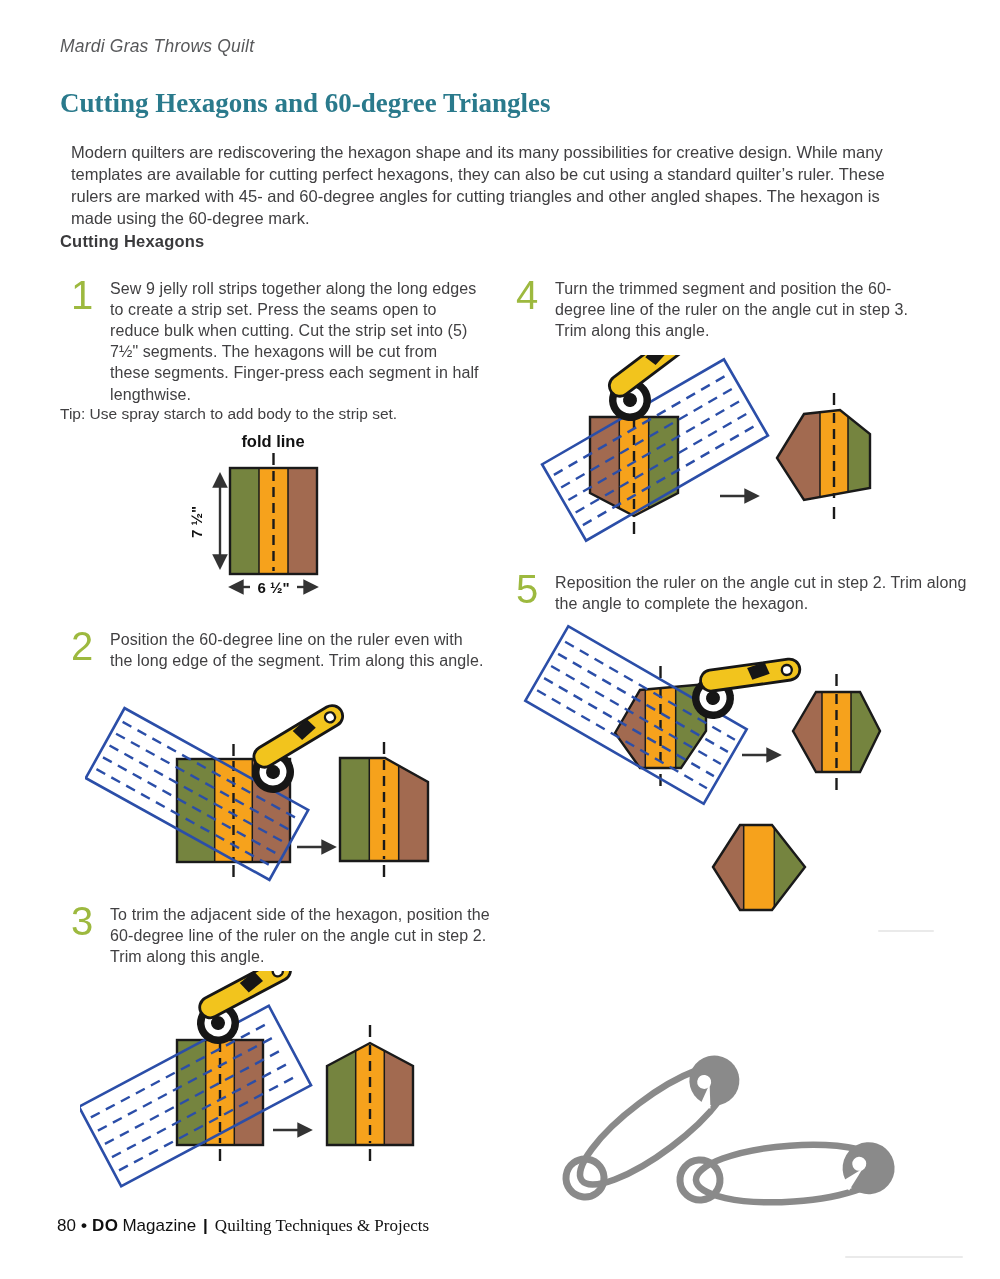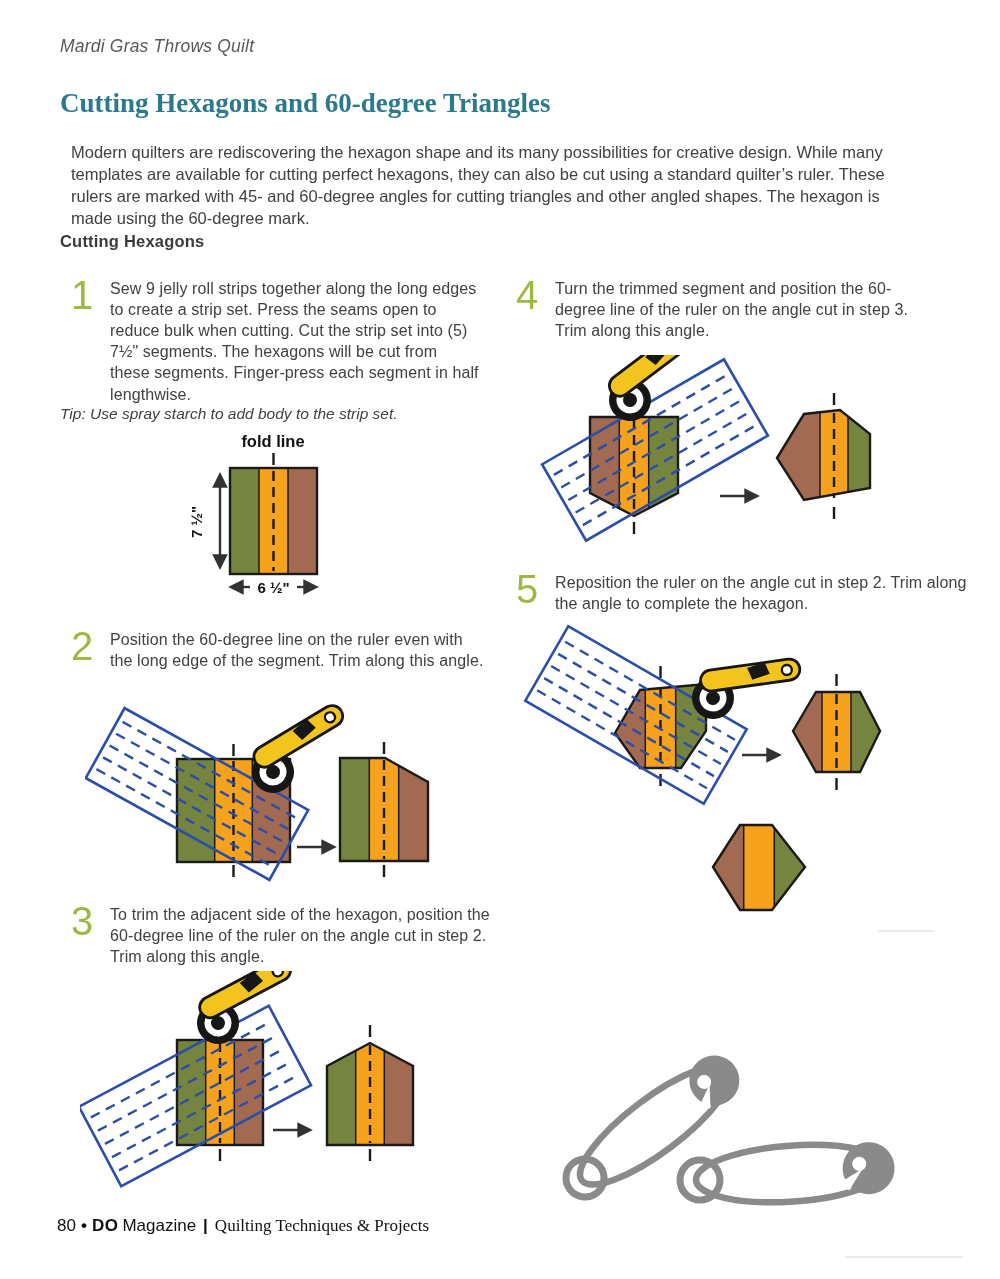--- a/index.html
+++ b/index.html
@@ -18,21 +18,21 @@
   .step{display:flex;align-items:flex-start;}
   .step .num{width:30px;flex:0 0 30px;font-size:40px;line-height:.95;
              font-weight:400;color:var(--step_green,#9DB93F);margin-top:-2px;}
   .step .txt{font-size:16px;line-height:1.32;color:var(--body_text,#414042);
              padding-left:9px;letter-spacing:.1px;}
   #step1{left:71px;top:278px;width:410px;}
   #step2{left:71px;top:629px;width:415px;}
   #step3{left:71px;top:904px;width:425px;}
   #step4{left:516px;top:278px;width:420px;}
   #step5{left:516px;top:572px;width:455px;}
-  .tip{left:60px;top:405px;font-size:15.5px;font-style:italic;
+  .tip{left:60px;top:405px;font-size:15.5px;
        color:var(--body_text,#414042);}
   .footer{left:57px;top:1216px;font-size:17px;color:#101010;}
   .footer .pn{font-weight:400;}
   .footer .bullet{font-weight:700;margin:0 5px;}
   .footer .brand{font-weight:800;letter-spacing:.5px;}
   .footer .bword{font-weight:500;margin-left:4px;}
   .footer .div{font-weight:700;margin:0 7px;}
   .footer .tag{font-weight:500;font-family:Liberation Serif, serif;}
 
   .artifact{background:#eaeaea;height:2px;border-radius:1px;}

